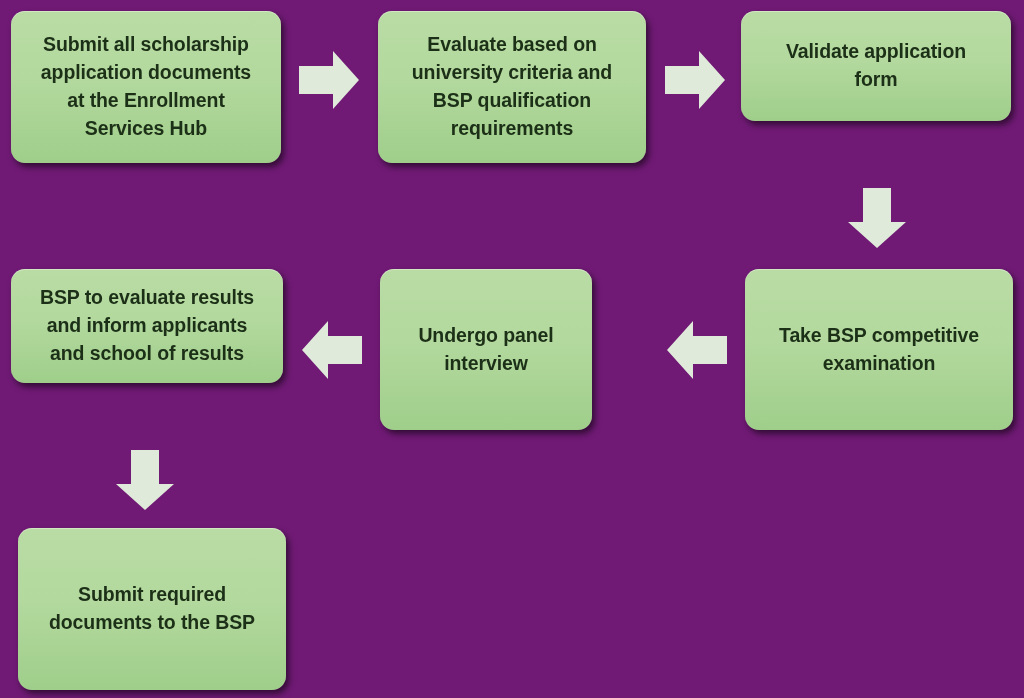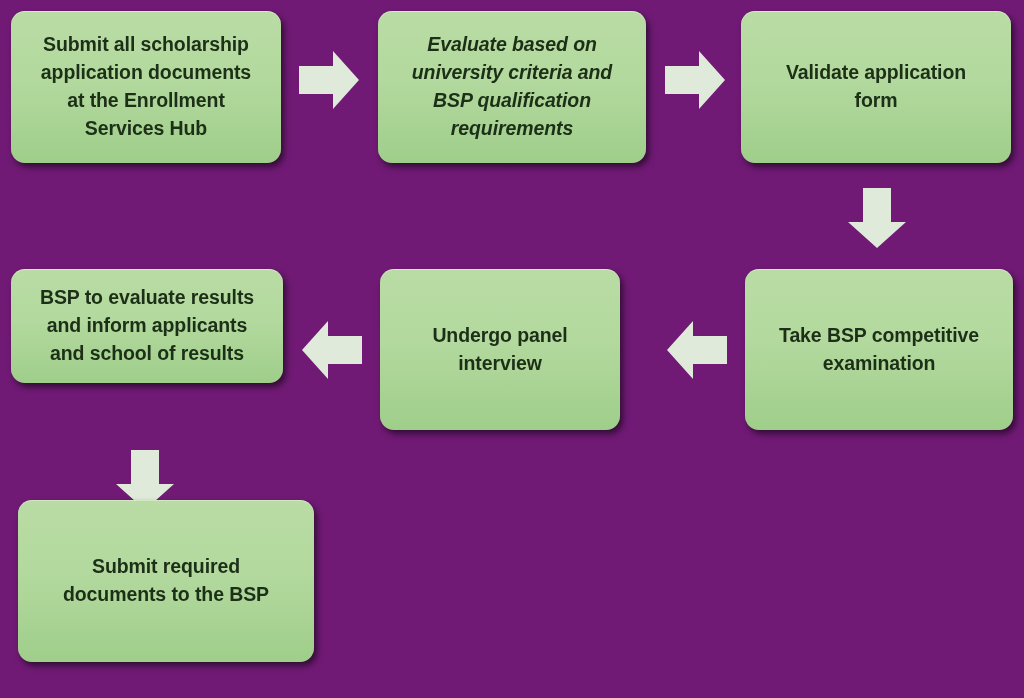--- a/index.html
+++ b/index.html
@@ -71,34 +71,34 @@
 at the Enrollment
 Services Hub</span>
   </div>
 
   <div class="arrow" style="left:297px; top:48px; width:64px; height:64px;">
     <svg width="64" height="64" viewBox="0 0 64 64" aria-hidden="true">
       <path class="arrow-shape" d="M2 18 L36 18 L36 3 L62 32 L36 61 L36 46 L2 46 Z"></path>
     </svg>
   </div>
 
-  <div class="node" style="left:378px; top:11px; width:268px; height:152px;font-style:italic;">
+  <div class="node" style="left:378px; top:11px; width:268px; height:152px;">
     <span class="node-text">Evaluate based on
 university criteria and
 BSP qualification
 requirements</span>
   </div>
 
   <div class="arrow" style="left:663px; top:48px; width:64px; height:64px;">
     <svg width="64" height="64" viewBox="0 0 64 64" aria-hidden="true">
       <path class="arrow-shape" d="M2 18 L36 18 L36 3 L62 32 L36 61 L36 46 L2 46 Z"></path>
     </svg>
   </div>
 
-  <div class="node" style="left:741px; top:11px; width:270px; height:152px;">
+  <div class="node" style="left:741px; top:11px; width:270px; height:110px;">
     <span class="node-text">Validate application
 form</span>
   </div>
 
   <div class="arrow" style="left:845px; top:186px; width:64px; height:64px;">
     <svg width="64" height="64" viewBox="0 0 64 64" aria-hidden="true">
       <path class="arrow-shape" d="M18 2 L46 2 L46 36 L61 36 L32 62 L3 36 L18 36 Z"></path>
     </svg>
   </div>
 
@@ -107,21 +107,21 @@
 and inform applicants
 and school of results</span>
   </div>
 
   <div class="arrow" style="left:300px; top:318px; width:64px; height:64px;">
     <svg width="64" height="64" viewBox="0 0 64 64" aria-hidden="true">
       <path class="arrow-shape" d="M62 18 L28 18 L28 3 L2 32 L28 61 L28 46 L62 46 Z"></path>
     </svg>
   </div>
 
-  <div class="node" style="left:380px; top:269px; width:240px; height:161px;">
+  <div class="node" style="left:380px; top:269px; width:212px; height:161px;">
     <span class="node-text">Undergo panel
 interview</span>
   </div>
 
   <div class="arrow" style="left:665px; top:318px; width:64px; height:64px;">
     <svg width="64" height="64" viewBox="0 0 64 64" aria-hidden="true">
       <path class="arrow-shape" d="M62 18 L28 18 L28 3 L2 32 L28 61 L28 46 L62 46 Z"></path>
     </svg>
   </div>
 
@@ -129,18 +129,18 @@
     <span class="node-text">Take BSP competitive
 examination</span>
   </div>
 
   <div class="arrow" style="left:113px; top:448px; width:64px; height:64px;">
     <svg width="64" height="64" viewBox="0 0 64 64" aria-hidden="true">
       <path class="arrow-shape" d="M18 2 L46 2 L46 36 L61 36 L32 62 L3 36 L18 36 Z"></path>
     </svg>
   </div>
 
-  <div class="node" style="left:18px; top:500px; width:296px; height:162px;">
+  <div class="node" style="left:18px; top:528px; width:268px; height:162px;">
     <span class="node-text">Submit required
 documents to the BSP</span>
   </div>
 
 </div>
 
 </body></html>

